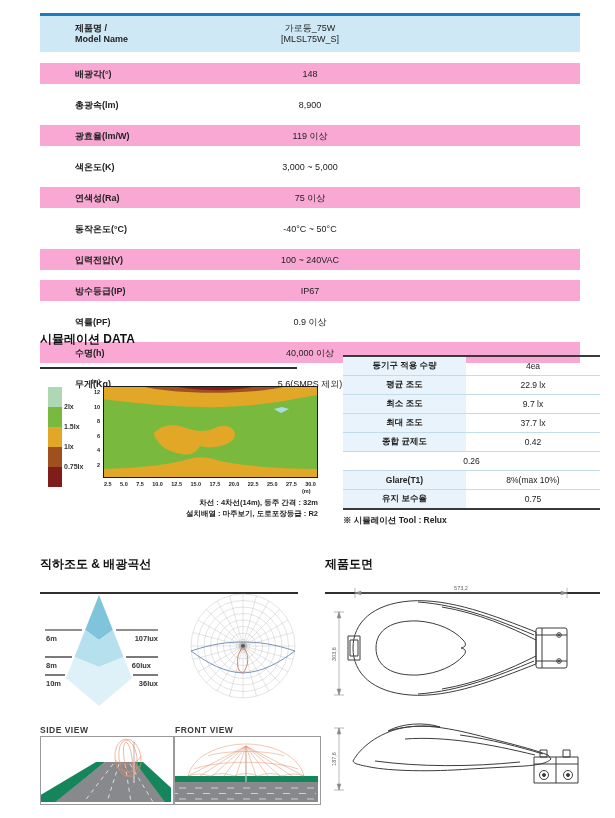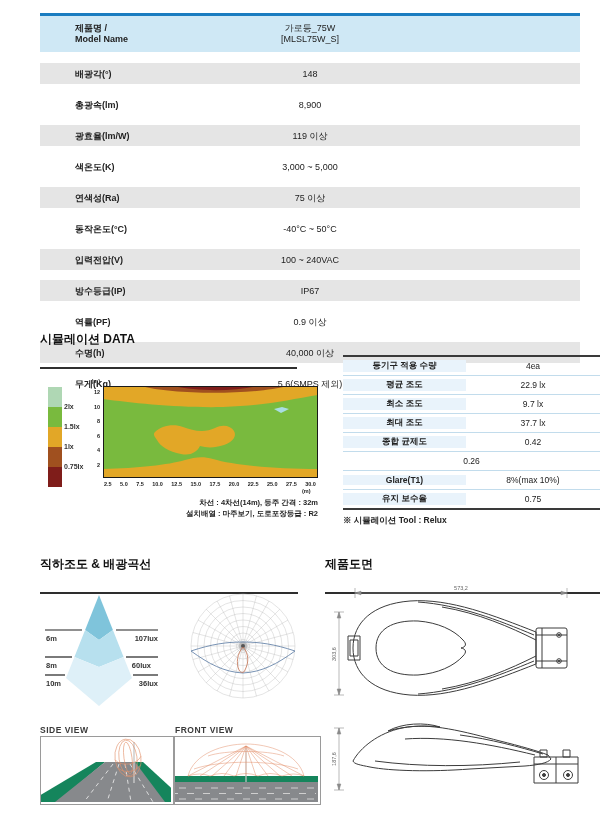--- a/index.html
+++ b/index.html
@@ -2,21 +2,21 @@
 <html><head>
 <meta charset="utf-8">
 <style>
   html,body{margin:0;padding:0;background:#fff;}
   .page{position:relative;width:615px;height:818px;background:#fff;overflow:hidden;
         font-family:"Liberation Sans",sans-serif;color:#222;}
   
   .spec-table{position:absolute;left:40px;top:5px;width:540px;}
   .srow{position:relative;height:21px;border-bottom:2px solid #fff;margin-top:8px;}
   .srow.hd{height:36px;background:#cfe8f5;border-top:3px solid #1a7cc0;border-bottom:3px solid #fff;}
-  .srow.g{background:#e5e5e5;}
+  .srow.g{background:#f9a8d4;}
   .sl{position:absolute;left:35px;top:50%;transform:translateY(-50%);
       font-size:9px;font-weight:700;color:#222;white-space:pre-line;line-height:11px;}
   .sv{position:absolute;left:0;right:0;top:50%;transform:translateY(-50%);
       text-align:center;font-size:9px;color:#222;white-space:pre-line;line-height:11px;}
   
   .sec-h{position:absolute;font-size:12px;font-weight:700;color:#111;
          border-bottom:2px solid #2e2e2e;padding-bottom:19px;}
   
   .legend-bar{position:absolute;left:48px;top:387px;width:14px;}
   .legend-bar div{width:14px;height:20px;}
@@ -26,21 +26,21 @@
         flex-direction:column;justify-content:space-between;}
   .ycol span{font-size:5.5px;font-weight:700;text-align:right;color:#222;line-height:6px;}
   .heat{position:absolute;left:103px;top:386px;}
   .xrow{position:absolute;left:104px;top:481px;width:212px;display:flex;justify-content:space-between;}
   .xrow span{font-size:5.5px;font-weight:700;color:#222;}
   .xunit{position:absolute;left:302px;top:488px;font-size:5.5px;font-weight:700;color:#222;}
   .captions{position:absolute;left:103px;top:497px;width:215px;text-align:right;
             font-size:7.5px;font-weight:700;color:#222;line-height:11px;}
   .rtable{position:absolute;left:343px;top:355px;width:257px;
           border-top:2px solid #3a3a3a;border-bottom:2px solid #3a3a3a;}
-  .rrow{display:flex;height:18px;border-bottom:1px solid #c2dcec;align-items:center;}
+  .rrow{display:flex;height:18px;border-bottom:1px solid #c2dcec;}
   .rrow:last-child{border-bottom:none;}
   .rl{width:123px;background:#e9f3fb;display:flex;align-items:center;justify-content:center;
       font-size:8.5px;font-weight:700;color:#222;}
   .rv{flex:1;display:flex;align-items:center;justify-content:center;font-size:8.5px;color:#222;}
   .tool-note{position:absolute;left:343px;top:515px;font-size:8.5px;font-weight:700;color:#222;}
   
   .cone-svg{position:absolute;left:40px;top:589px;}
   .cone-lbl{position:absolute;font-size:7.5px;font-weight:700;color:#333;}
   .cone-lux{position:absolute;width:45px;text-align:right;font-size:7.5px;font-weight:700;color:#333;}
   .polar-svg{position:absolute;left:177px;top:586px;}

